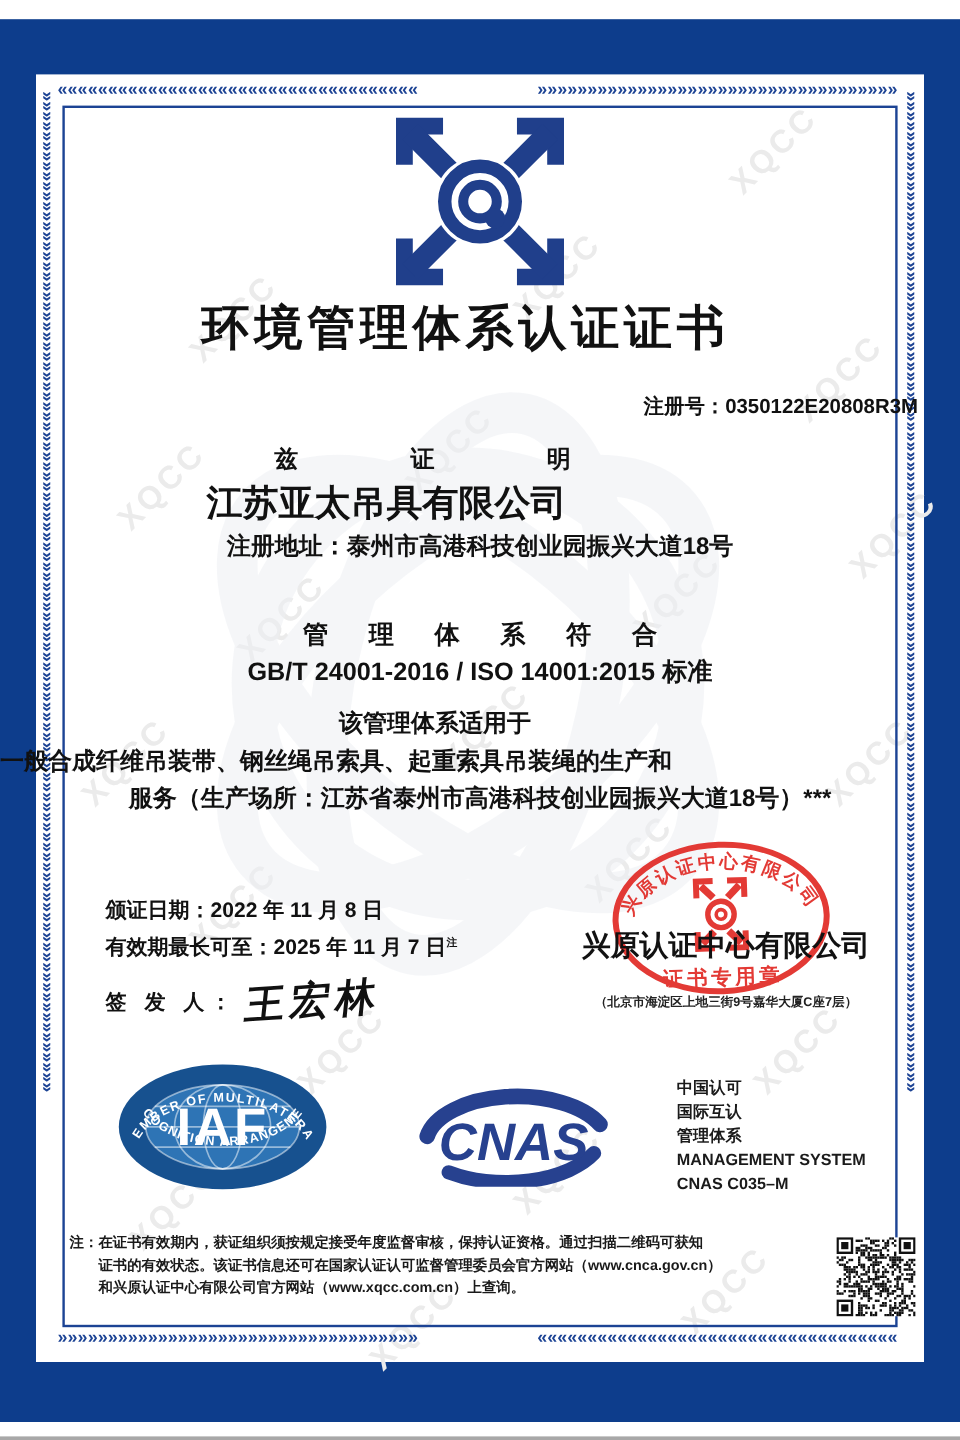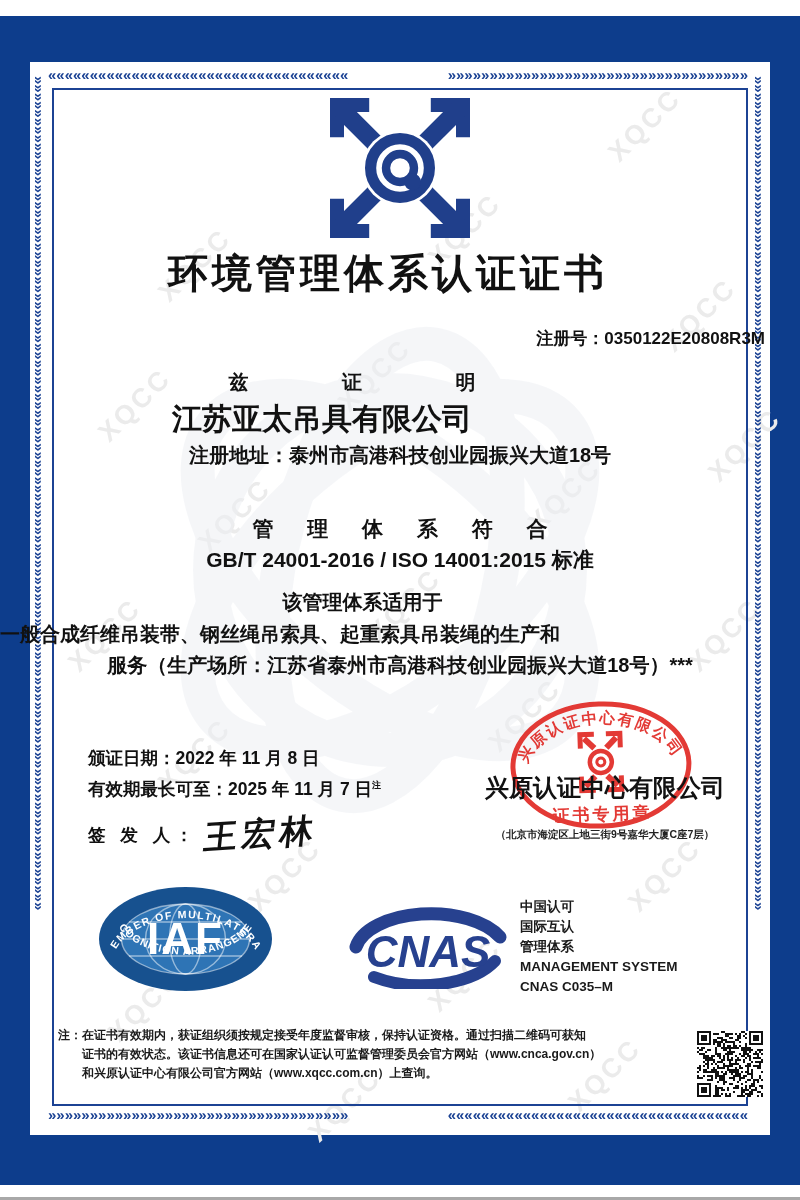--- a/index.html
+++ b/index.html
@@ -52,21 +52,21 @@
   .signer { left:88px; top:812px; font-size:17.5px; font-weight:bold; letter-spacing:5px; color:#111; display:flex; align-items:center; }
   .signature { display:inline-block; font-family:"DejaVu Serif",serif; font-size:33px; font-weight:bold; letter-spacing:5px; transform:rotate(-4deg) skewX(-10deg); margin-left:6px; }
 
   .stamp { left:506px; top:698px; opacity:.9; transform:rotate(-2deg); z-index:4; }
   .issuer-name { left:440px; top:772px; width:330px; text-align:center; font-size:24px; font-weight:900; color:#111; z-index:5; }
   .issuer-addr { left:440px; top:828px; width:330px; text-align:center; font-size:10.5px; font-weight:bold; color:#222; z-index:5; }
 
   .iaf  { left:98px;  top:886px; z-index:3; }
   .cnas { left:348px; top:893px; z-index:3; }
   .accred { left:520px; top:897px; z-index:3; color:#1a1a1a; }
-  .accred div { font-size:13.5px; font-weight:bold; line-height:20px; }
+  .accred div { font-size:13.5px; font-weight:bold; line-height:20px;margin-left:44px; }
 
   .footnote { left:58px; top:1026px; width:636px; display:flex; color:#1a1a1a; z-index:3; }
   .footnote .fn-label { font-size:12px; font-weight:bold; line-height:19px; flex:0 0 auto; }
   .footnote .fn-lines div { font-size:12px; font-weight:bold; line-height:19px; white-space:nowrap; }
   .qr { left:697px; top:1031px; z-index:3; }
 </style>
 </head>
 <body>
 
 <div class="page">

